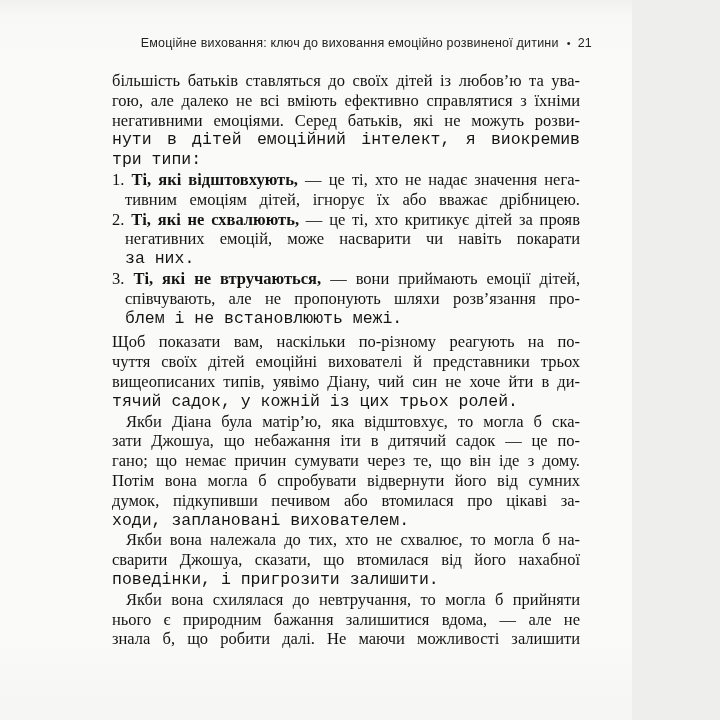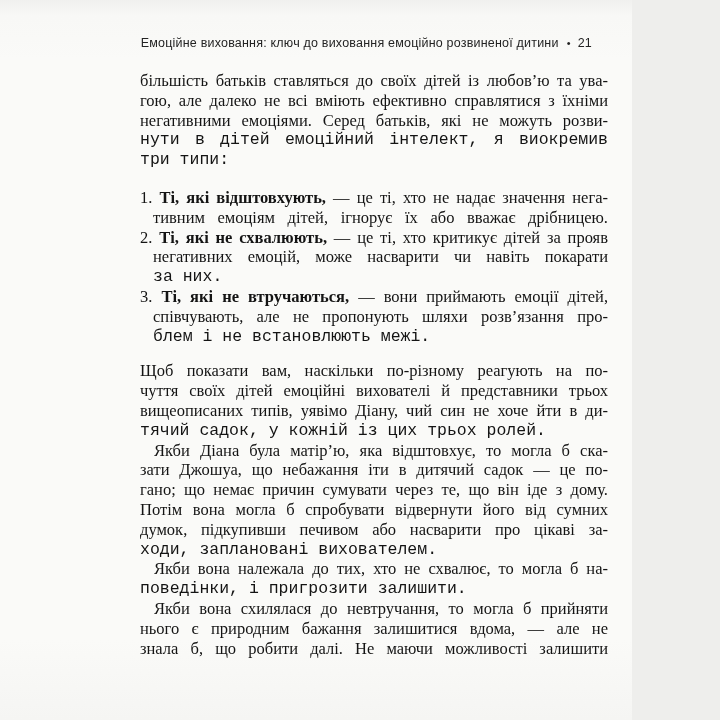--- a/index.html
+++ b/index.html
@@ -8,32 +8,32 @@
     position:relative; width:632px; height:720px; overflow:hidden;
     background:linear-gradient(180deg,#f0f0ee 0,#f8f8f6 16px,#fafaf8 60px,#fafaf8 640px,#f5f5f3 720px);
   }
   .running-header {
     position:absolute; top:36px; left:124px; width:468px;
     font-family:"Liberation Sans",sans-serif; font-size:12.5px; line-height:14px;
     color:#232323; text-align:right; letter-spacing:0.2px; white-space:nowrap;
   }
   .running-header .bullet { margin:0 7px 0 8px; font-size:11px; }
   .column {
-    position:absolute; top:71px; left:140px; width:468px;
+    position:absolute; top:71px; left:112px; width:468px;
     font-family:"Liberation Serif",serif; font-size:16.5px; line-height:19.8px;
     color:#141414;
   }
   .line { text-align:justify; }
   .line.j { text-align-last:justify; }
   .line.last { text-align-last:auto;font-family:Liberation Mono, monospace; }
   .ind { text-indent:14px; }
-  .num-list { margin-top:18px; }
+  .num-list { }
   .cont { padding-left:13px; }
   .b { font-weight:bold; }
-  .para-after-list { margin-top:15px; }
+  .para-after-list { margin-top:4px; }
 </style>
 </head>
 <body>
 
 <div class="page">
 
   <div class="running-header">
     <span>Емоційне виховання: ключ до виховання емоційно розвиненої дитини</span><span class="bullet">•</span><span>21</span>
   </div>
 
@@ -72,26 +72,27 @@
       <div class="line j">чуття своїх дітей емоційні вихователі й представники трьох</div>
       <div class="line j">вищеописаних типів, уявімо Діану, чий син не хоче йти в ди-</div>
       <div class="line last">тячий садок, у кожній із цих трьох ролей.</div>
     </div>
 
     <div>
       <div class="line j ind">Якби Діана була матір’ю, яка відштовхує, то могла б ска-</div>
       <div class="line j">зати Джошуа, що небажання іти в дитячий садок — це по-</div>
       <div class="line j">гано; що немає причин сумувати через те, що він іде з дому.</div>
       <div class="line j">Потім вона могла б спробувати відвернути його від сумних</div>
-      <div class="line j">думок, підкупивши печивом або насварити про цікаві за-</div>
+      <div class="line j">думок, підкупивши печивом або втомилася про цікаві за-</div>
       <div class="line last">ходи, заплановані вихователем.</div>
     </div>
 
     <div>
       <div class="line j ind">Якби вона належала до тих, хто не схвалює, то могла б на-</div>
+      <div class="line j">сварити Джошуа, сказати, що втомилася від його нахабної</div>
       <div class="line last">поведінки, і пригрозити залишити.</div>
     </div>
 
     <div>
       <div class="line j ind">Якби вона схилялася до невтручання, то могла б прийняти</div>
       <div class="line j">нього є природним бажання залишитися вдома, — але не</div>
       <div class="line j">знала б, що робити далі. Не маючи можливості залишити</div>
     </div>
 
   </div>

